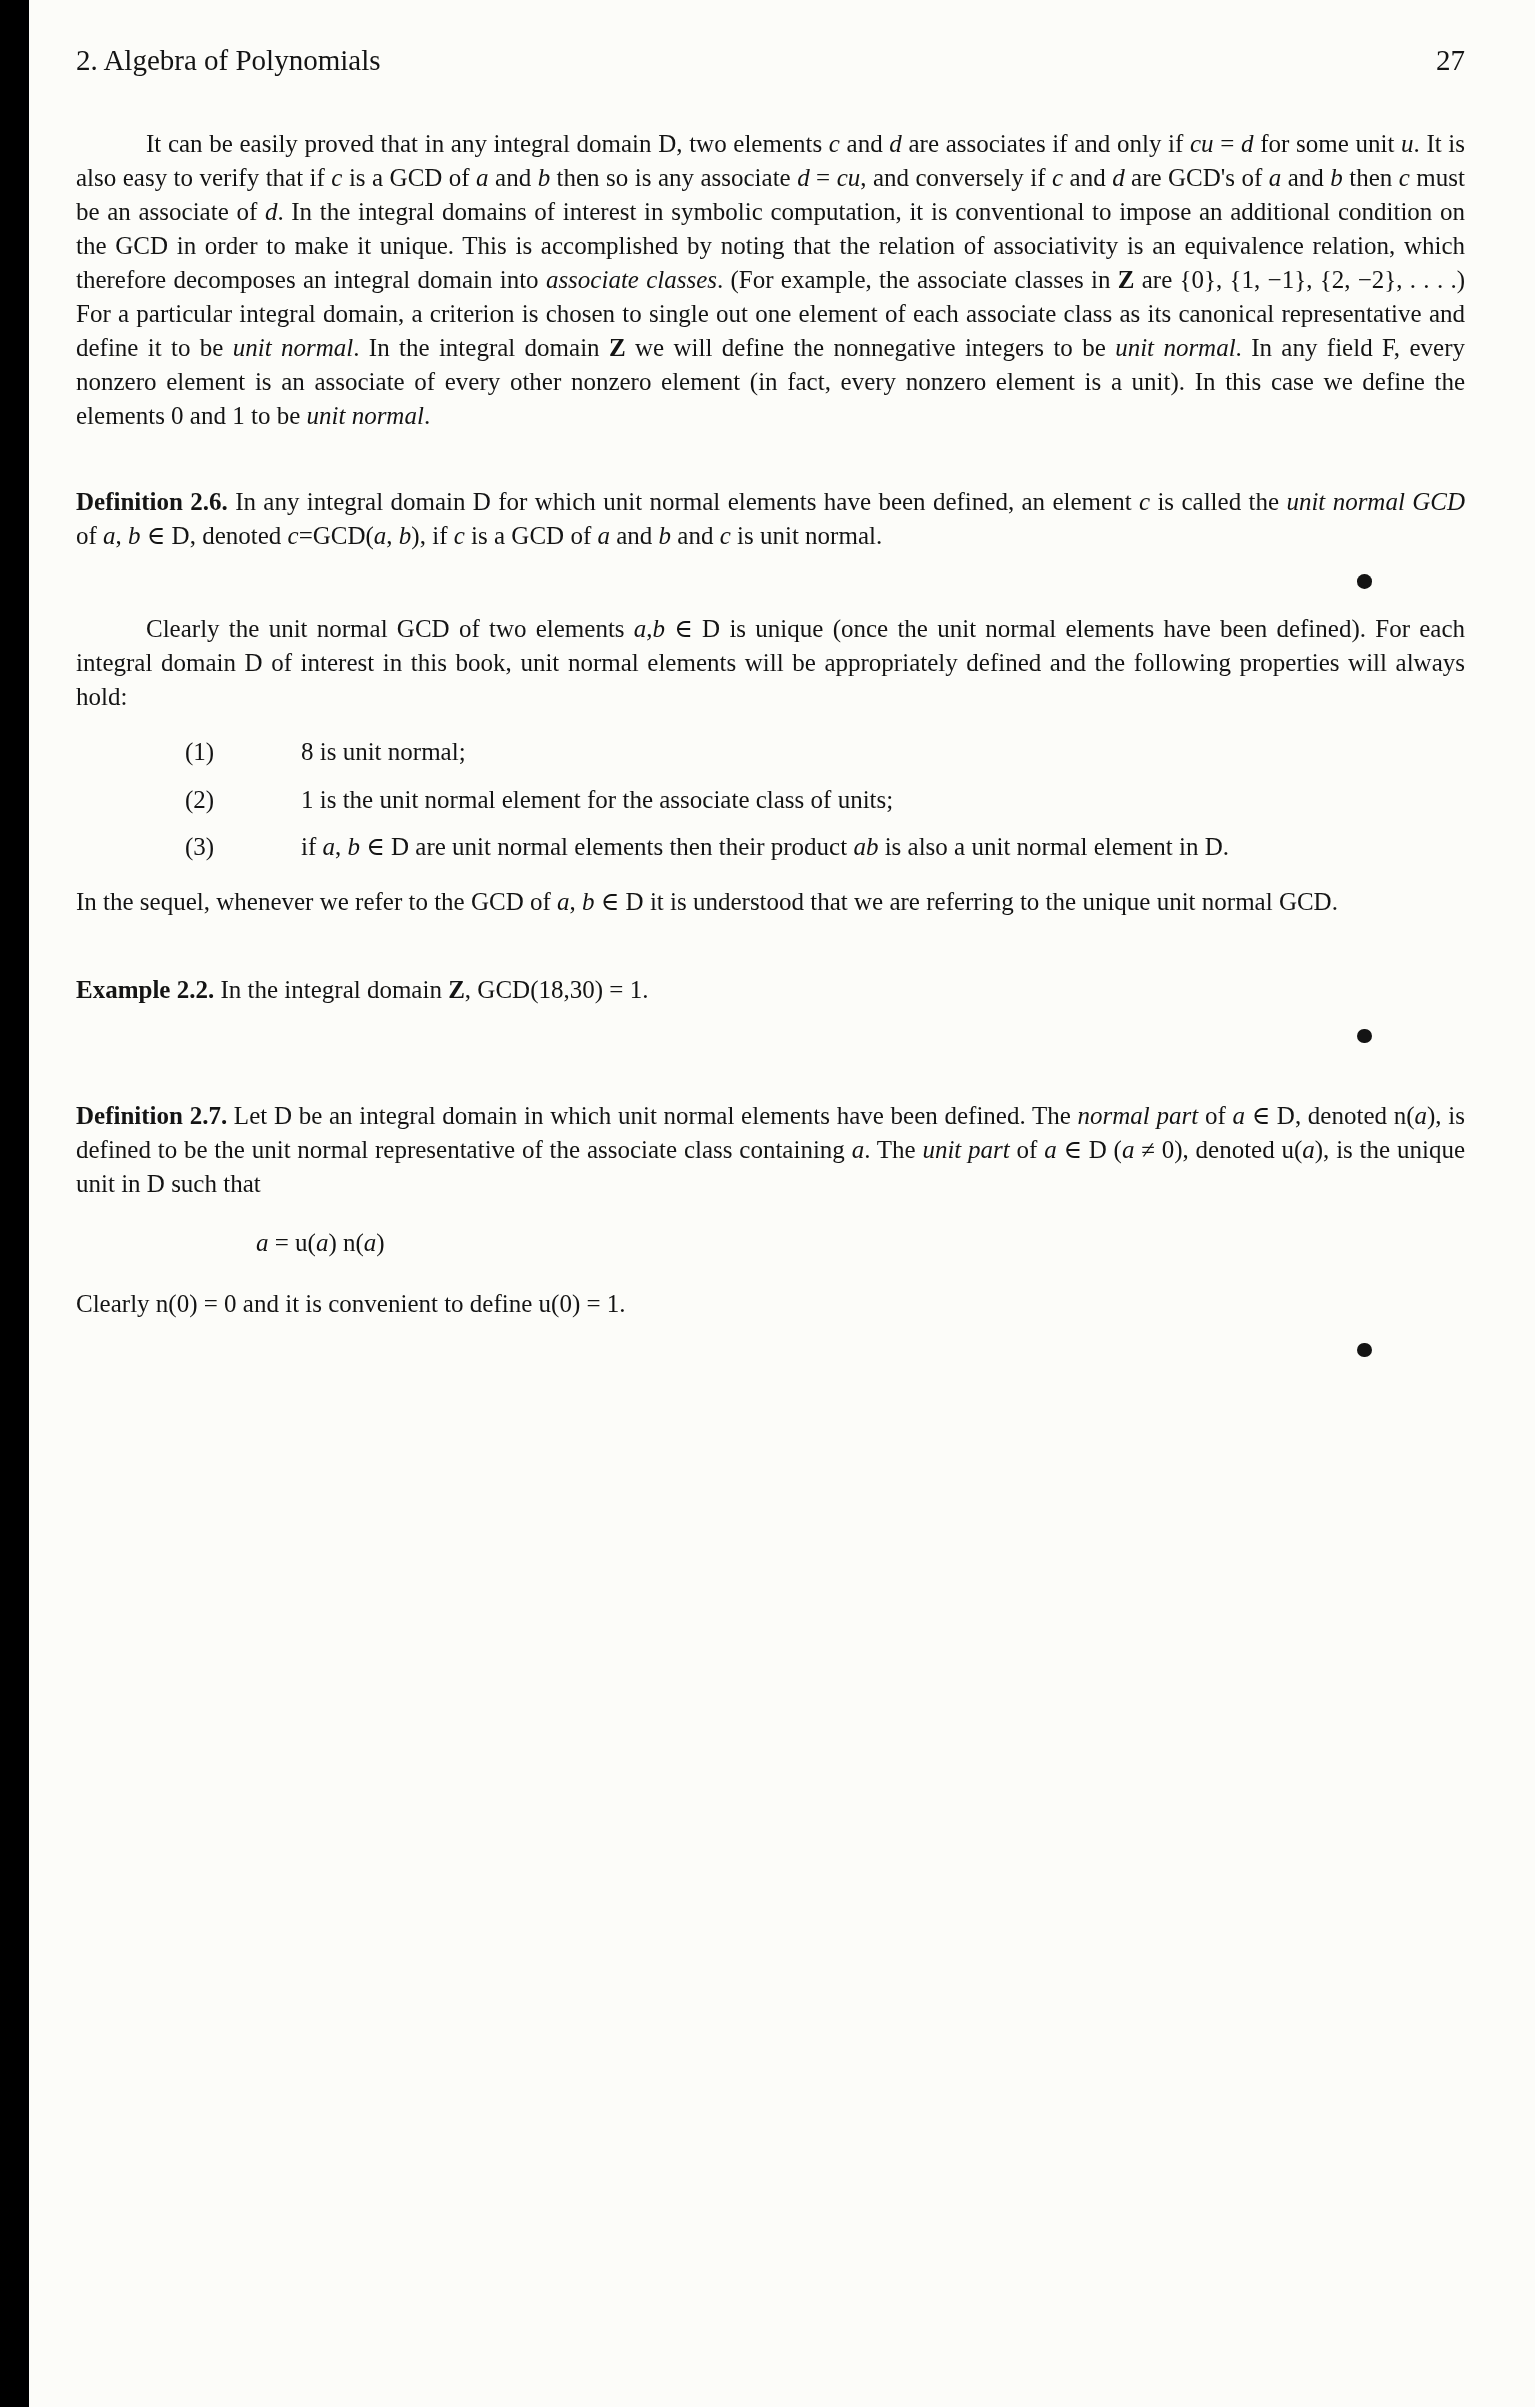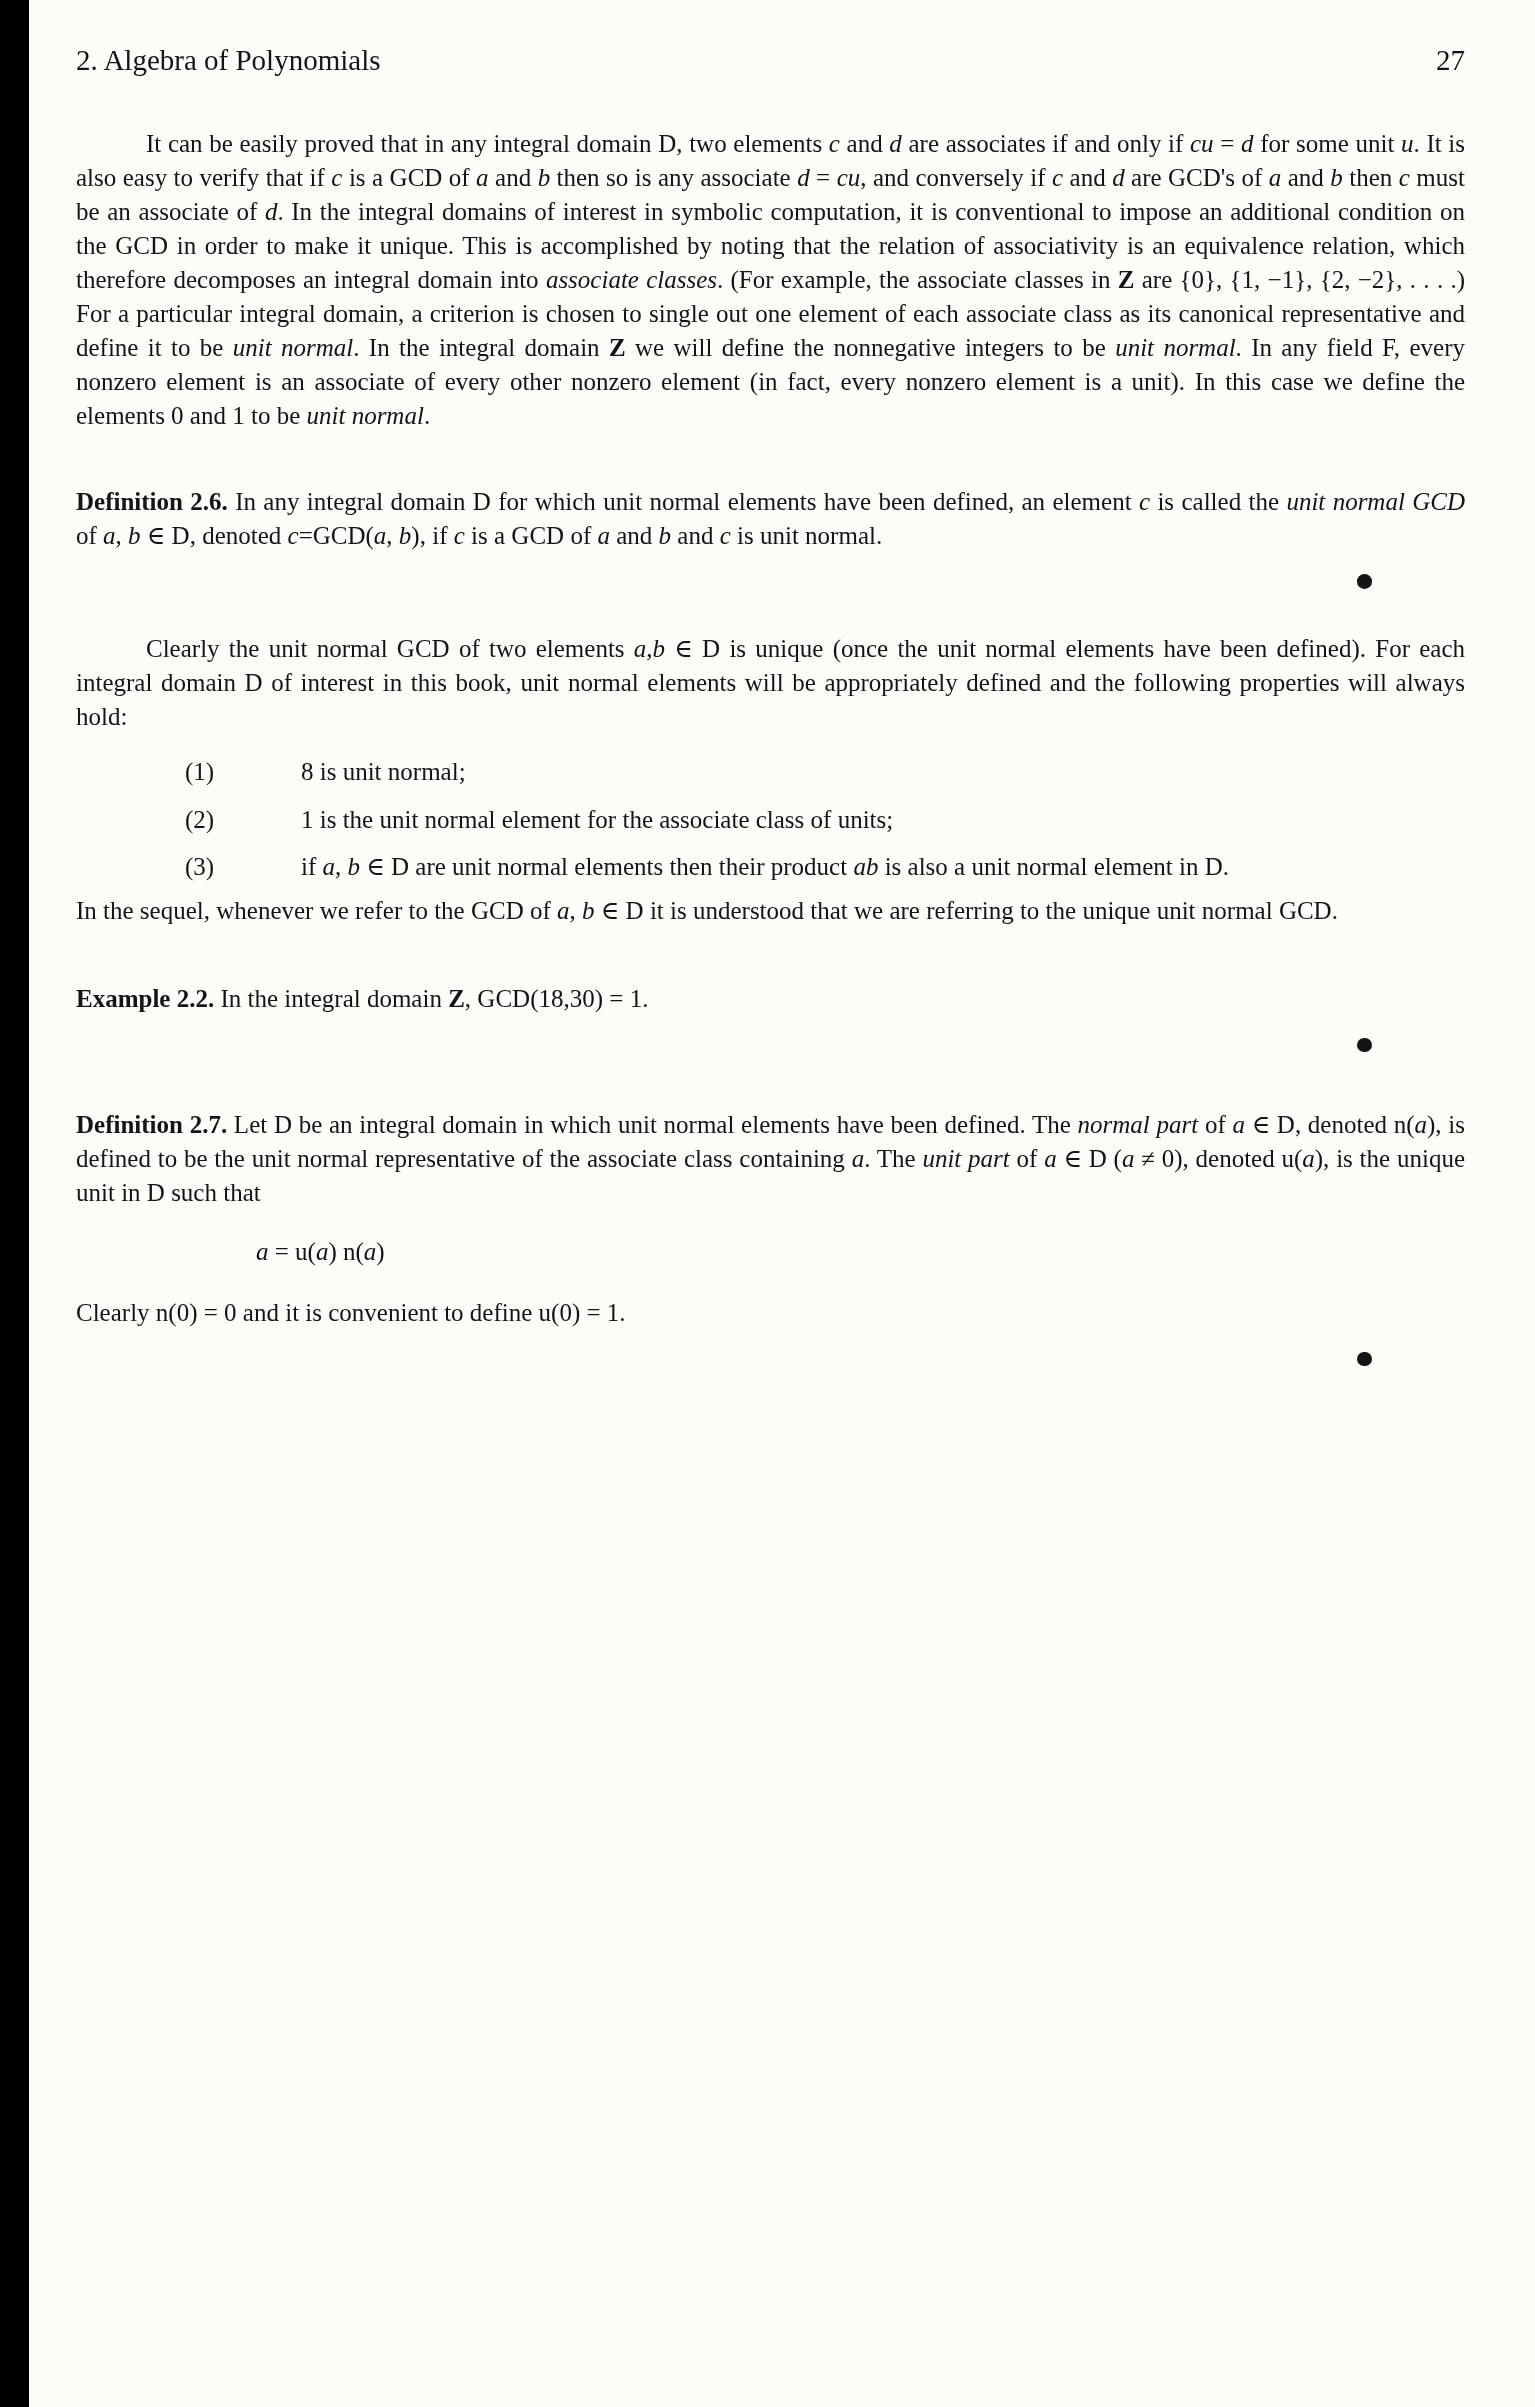--- a/index.html
+++ b/index.html
@@ -53,22 +53,22 @@
     margin-top: 21.3px;
   }
   .bullet {
     width: 14.6px; height: 14.6px;
     border-radius: 50%;
     background: var(--ink, #141414);
     display: inline-block;
   }
   [data-name="intro-paragraph"]     { margin-top: 0; }
   [data-name="definition-2-6"]      { margin-top: 52px; }
-  [data-name="clearly-paragraph"]   { margin-top: 43px; }
-  [data-name="sequel-paragraph"]    { margin-top: 10px; }
+  [data-name="clearly-paragraph"]   { margin-top: 23px; }
+  [data-name="sequel-paragraph"]    { margin-top: 21px; }
   [data-name="example-2-2"]         { margin-top: 54px; }
   [data-name="definition-2-7"]      { margin-top: 56px; }
   [data-name="closing-paragraph"]   { margin-top: 27px; }
 </style>
 </head>
 <body style="--page-bg: #fcfcf9; --ink: #141414; --edge-bar: #000000;">
 
 <div class="scan-edge" data-name="scan-edge-artifact"></div>
 
 <div class="page" data-name="book-page">

